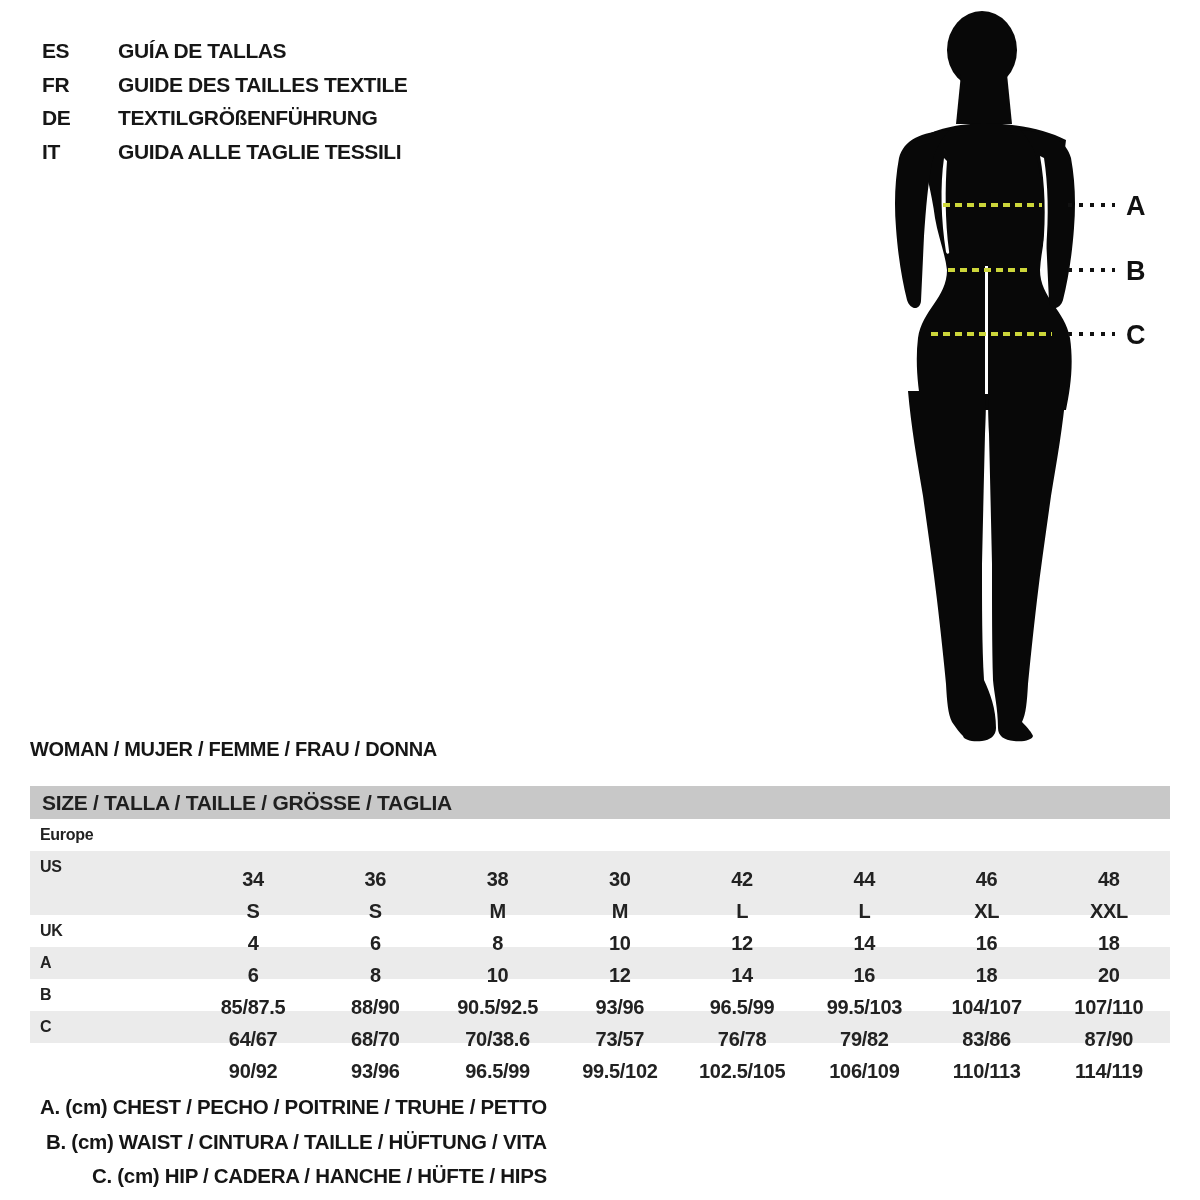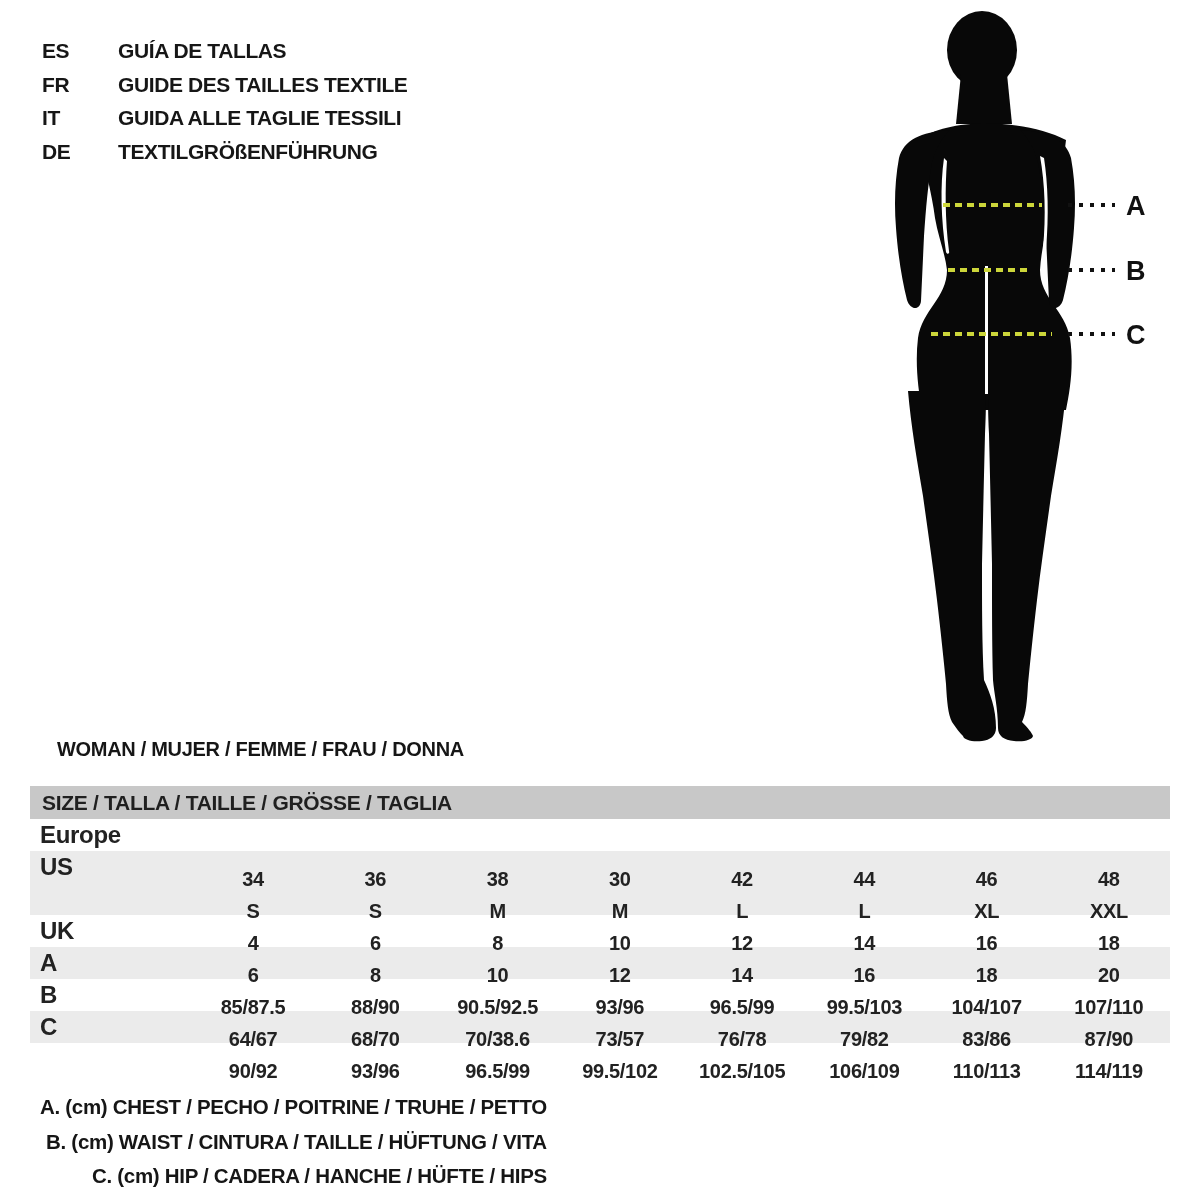--- a/index.html
+++ b/index.html
@@ -12,35 +12,35 @@
   .lang-block{position:absolute;left:42px;top:34px;}
   .lang-row{height:33.6px;line-height:33.6px;white-space:nowrap;}
   .lang-code,.lang-label{
     font-weight:700;font-size:21px;letter-spacing:-0.4px;color:#161616;
   }
   .lang-code{display:inline-block;width:76px;}
   
   .figure-wrap{position:absolute;left:860px;top:8px;width:310px;height:740px;}
   
   .section-title{
-    position:absolute;left:57px;top:738px;
+    position:absolute;left:30px;top:738px;
     font-size:20px;font-weight:700;letter-spacing:-0.3px;color:#161616;white-space:nowrap;
   }
   
   .size-table{position:absolute;left:30px;top:786px;width:1140px;}
   .table-header{
     height:33px;line-height:33px;background:#c8c8c8;
     font-size:21px;font-weight:700;letter-spacing:-0.3px;color:#1f1f1f;
     padding-left:12px;box-sizing:border-box;
   }
   .table-row{display:flex;height:32px;line-height:32px;background:#ffffff;}
   .table-row.shade{background:#ebebeb;}
   .row-label{
     width:162px;box-sizing:border-box;padding-left:10px;
-    font-size:24px;font-weight:700;letter-spacing:-0.3px;color:#222;
+    font-size:16px;font-weight:700;letter-spacing:-0.3px;color:#222;
     flex:0 0 162px;
   }
   .cell{
     flex:1 1 0;text-align:center;
     font-size:20px;font-weight:700;letter-spacing:-0.3px;color:#222;margin-top:44px;
   }
   
   .legend{position:absolute;left:40px;top:1090px;text-align:right;}
   .legend-item{
     height:34.6px;line-height:34.6px;
@@ -51,24 +51,24 @@
 <body>
 
 <div class="lang-block">
   <div class="lang-row">
     <span class="lang-code">ES</span><span class="lang-label">GUÍA DE TALLAS</span>
   </div>
   <div class="lang-row">
     <span class="lang-code">FR</span><span class="lang-label">GUIDE DES TAILLES TEXTILE</span>
   </div>
   <div class="lang-row">
+    <span class="lang-code">DE</span><span class="lang-label">TEXTILGRÖßENFÜHRUNG</span>
+  </div>
+  <div class="lang-row">
     <span class="lang-code">IT</span><span class="lang-label">GUIDA ALLE TAGLIE TESSILI</span>
-  </div>
-  <div class="lang-row">
-    <span class="lang-code">DE</span><span class="lang-label">TEXTILGRÖßENFÜHRUNG</span>
   </div>
 </div>
 
 <div class="figure-wrap">
   <svg width="310" height="740" viewBox="0 0 310 740" xmlns="http://www.w3.org/2000/svg">
     <g fill="#080808" stroke="none">
 
       <ellipse cx="122" cy="42" rx="35" ry="39"></ellipse>
 
       <polygon points="101,66 147,66 152,116 96,116"></polygon>

